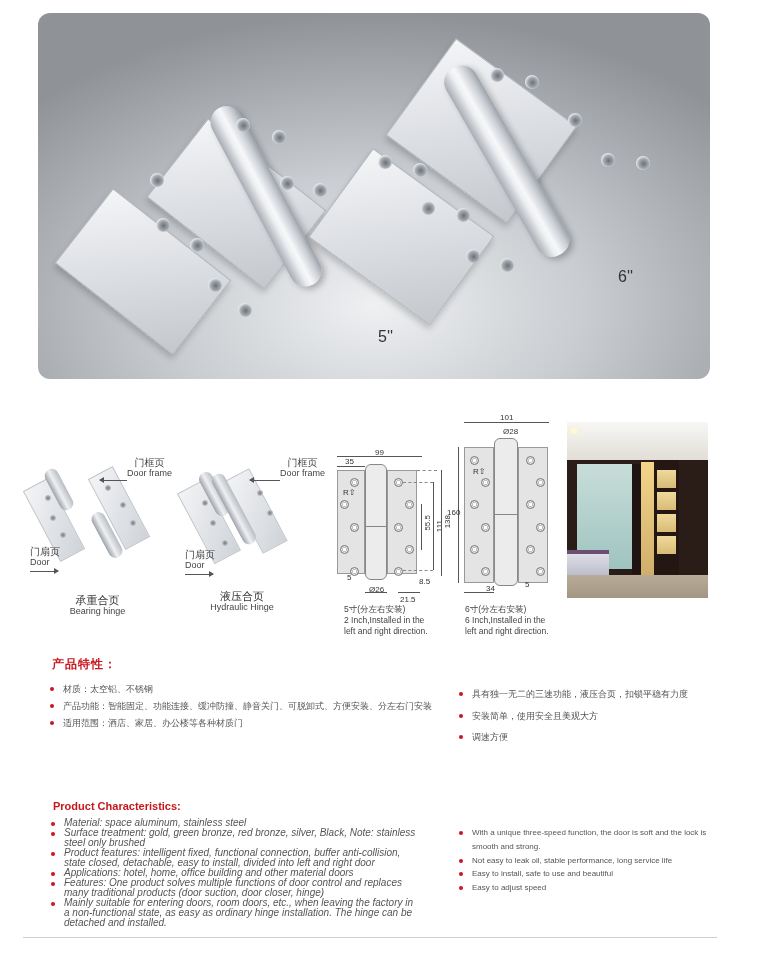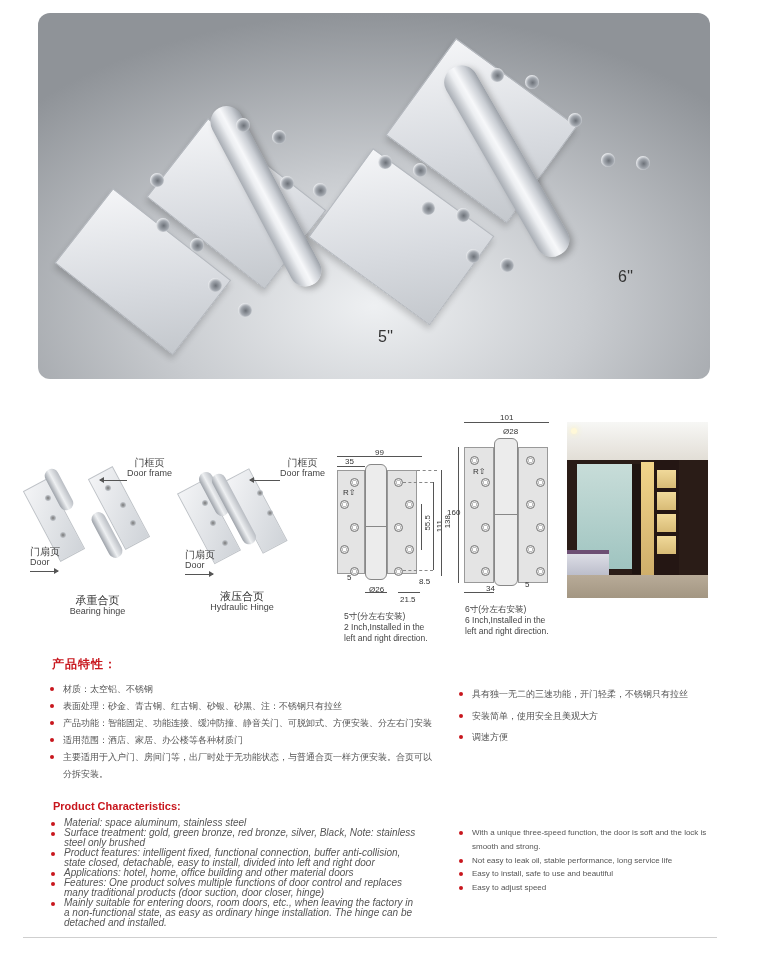--- a/index.html
+++ b/index.html
@@ -214,21 +214,21 @@
   <div class="dline" style="left:106px;top:30px;width:1px;height:106px;"></div>
   <span class="dim v" style="left:108px;top:75px;">138</span>
 
   <span class="dim" style="left:12px;top:133px;">5</span>
   <span class="dim" style="left:34px;top:145px;">Ø26</span>
   <div class="dline" style="left:30px;top:152px;width:22px;height:1px;"></div>
   <span class="dim" style="left:84px;top:137px;">8.5</span>
   <span class="dim" style="left:65px;top:155px;">21.5</span>
   <div class="dline" style="left:63px;top:152px;width:22px;height:1px;"></div>
 
-  <div class="dw-caption" style="left:9px;top:171px;">
+  <div class="dw-caption" style="left:9px;top:164px;">
     <div>5寸(分左右安装)</div>
     <div>2 Inch,Installed  in the</div>
     <div>left and right direction.</div>
   </div>
 </div>
 
 <div class="drawing" style="left:450px;top:410px;width:115px;height:225px;">
   <span class="dim" style="left:50px;top:3px;">101</span>
   <div class="dline" style="left:14px;top:12px;width:85px;height:1px;"></div>
   <span class="dim" style="left:53px;top:17px;">Ø28</span>
@@ -277,27 +277,25 @@
     <div class="dp-pane" style="top:54px;"></div>
     <div class="dp-pane" style="top:76px;"></div>
   </div>
   <div class="dp-bed"></div>
   <div class="dp-floor"></div>
 </div>
 
 <div class="cn-title">产品特性：</div>
 <ul class="list cn-list">
   <li>材质：太空铝、不锈钢</li>
-  <li>表面处理：砂金、青古铜、红古铜、砂银、砂黑、注：不锈钢只有拉丝</li>
   <li>产品功能：智能固定、功能连接、缓冲防撞、静音关门、可脱卸式、方便安装、分左右门安装</li>
   <li>适用范围：酒店、家居、办公楼等各种材质门</li>
-  <li>主要适用于入户门、房间门等，出厂时处于无功能状态，与普通合页一样方便安装。合页可以分拆安装。</li>
 </ul>
 <ul class="list cn-right">
-  <li>具有独一无二的三速功能，开门轻柔，不锈钢只有拉丝</li>
+  <li>具有独一无二的三速功能，液压合页，扣锁平稳有力度</li>
   <li>安装简单，使用安全且美观大方</li>
   <li>调速方便</li>
 </ul>
 
 <div class="en-title">Product Characteristics:</div>
 <ul class="list en-list">
   <li>Material: space aluminum, stainless steel</li>
   <li>Surface treatment: gold, green bronze, red bronze, silver, Black, Note: stainless steel only brushed</li>
   <li>Product features: intelligent fixed, functional connection, buffer anti-collision, state closed, detachable, easy to install, divided into left and right door</li>
   <li>Applications: hotel, home, office building and other material doors</li>

